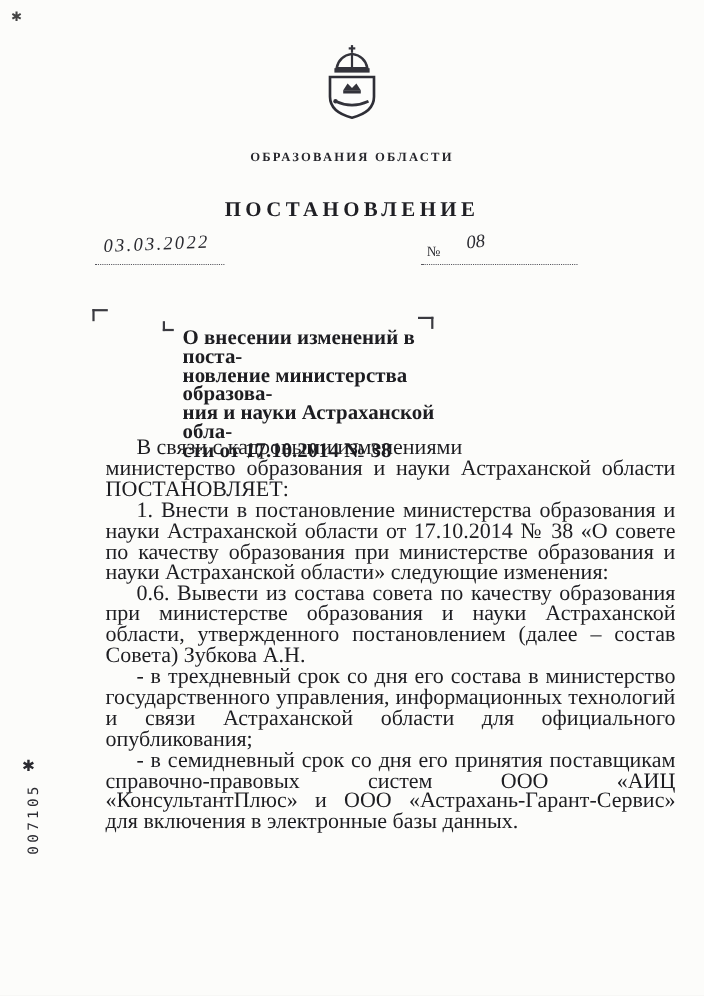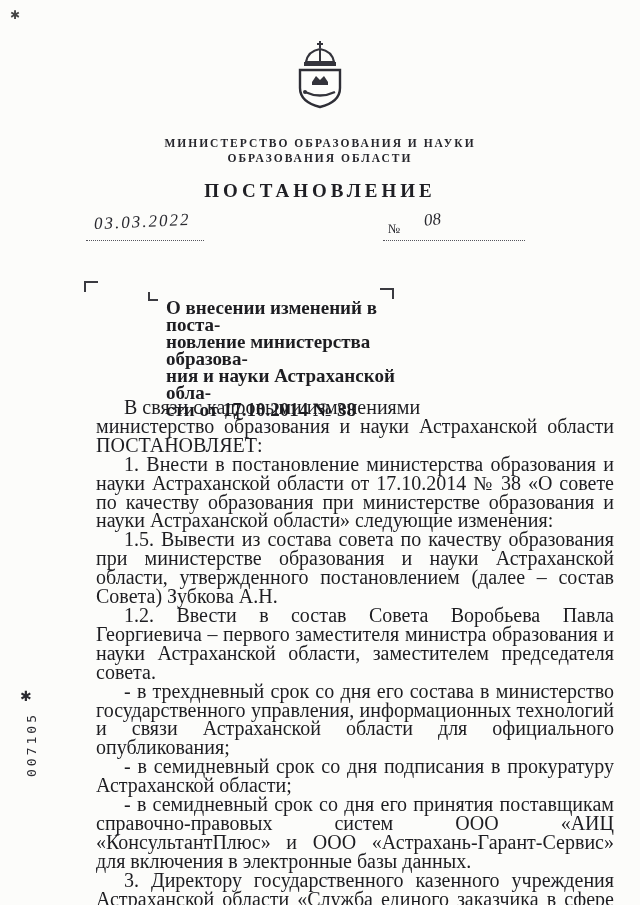--- a/index.html
+++ b/index.html
@@ -135,21 +135,20 @@
 
       <path d="M21,42 l4,-6 l4,4 l4,-4 l4,6 z" fill="#33333b"></path>
       <rect x="21" y="42" width="16" height="3" fill="#33333b"></rect>
 
       <path d="M14,52 q15,7 30,0" fill="none" stroke="#33333b" stroke-width="2.4"></path>
       <circle cx="14" cy="52" r="2" fill="#33333b"></circle>
     </svg>
   </div>
 
   <div class="ministry">
-    <div>МИНИСТЕРСТВО ОБРАЗОВАНИЯ И НАУКИ</div>
     <div>ОБРАЗОВАНИЯ ОБЛАСТИ</div>
   </div>
 
   <div class="doc-type">ПОСТАНОВЛЕНИЕ</div>
 
   <div class="date-script">03.03.2022</div>
   <div class="date-line"></div>
   <div class="num-sign">№</div>
   <div class="num-script">08</div>
   <div class="num-line"></div>
@@ -160,24 +159,21 @@
 
   <div class="subject">О внесении изменений в поста-
 новление министерства образова-
 ния и науки Астраханской обла-
 сти от 17.10.2014 № 38</div>
 
   <div class="body-text">
     <p class="indent">В связи с кадровыми изменениями</p>
     <p>министерство образования и науки Астраханской области ПОСТАНОВЛЯЕТ:</p>
     <p class="indent">1. Внести в постановление министерства образования и науки Астраханской области от 17.10.2014 № 38 «О совете по качеству образования при министерстве образования и науки Астраханской области» следующие изменения:</p>
-    <p class="indent">1.5. Вывести из состава совета по качеству образования при министерстве образования и науки Астраханской области, утвержденного постановлением (далее – состав Совета) Зубкова А.Н.</p>
-    <p class="indent">1.2. Ввести в состав Совета Воробьева Павла Георгиевича – первого заместителя министра образования и науки Астраханской области, заместителем председателя совета.</p>
+    <p class="indent">0.6. Вывести из состава совета по качеству образования при министерстве образования и науки Астраханской области, утвержденного постановлением (далее – состав Совета) Зубкова А.Н.</p>
     <p class="indent">- в трехдневный срок со дня его состава в министерство государственного управления, информационных технологий и связи Астраханской области для официального опубликования;</p>
-    <p class="indent">- в семидневный срок со дня подписания в прокуратуру Астраханской области;</p>
     <p class="indent">- в семидневный срок со дня его принятия поставщикам справочно-правовых систем ООО «АИЦ «КонсультантПлюс» и ООО «Астрахань-Гарант-Сервис» для включения в электронные базы данных.</p>
-    <p class="indent">3. Директору государственного казенного учреждения Астраханской области «Служба единого заказчика в сфере образования» в семидневный срок разместить</p>
   </div>
 
   <div class="stamp-star">✱</div>
   <div class="stamp-code">007105</div>
 
 </div>
 
 </body></html>

